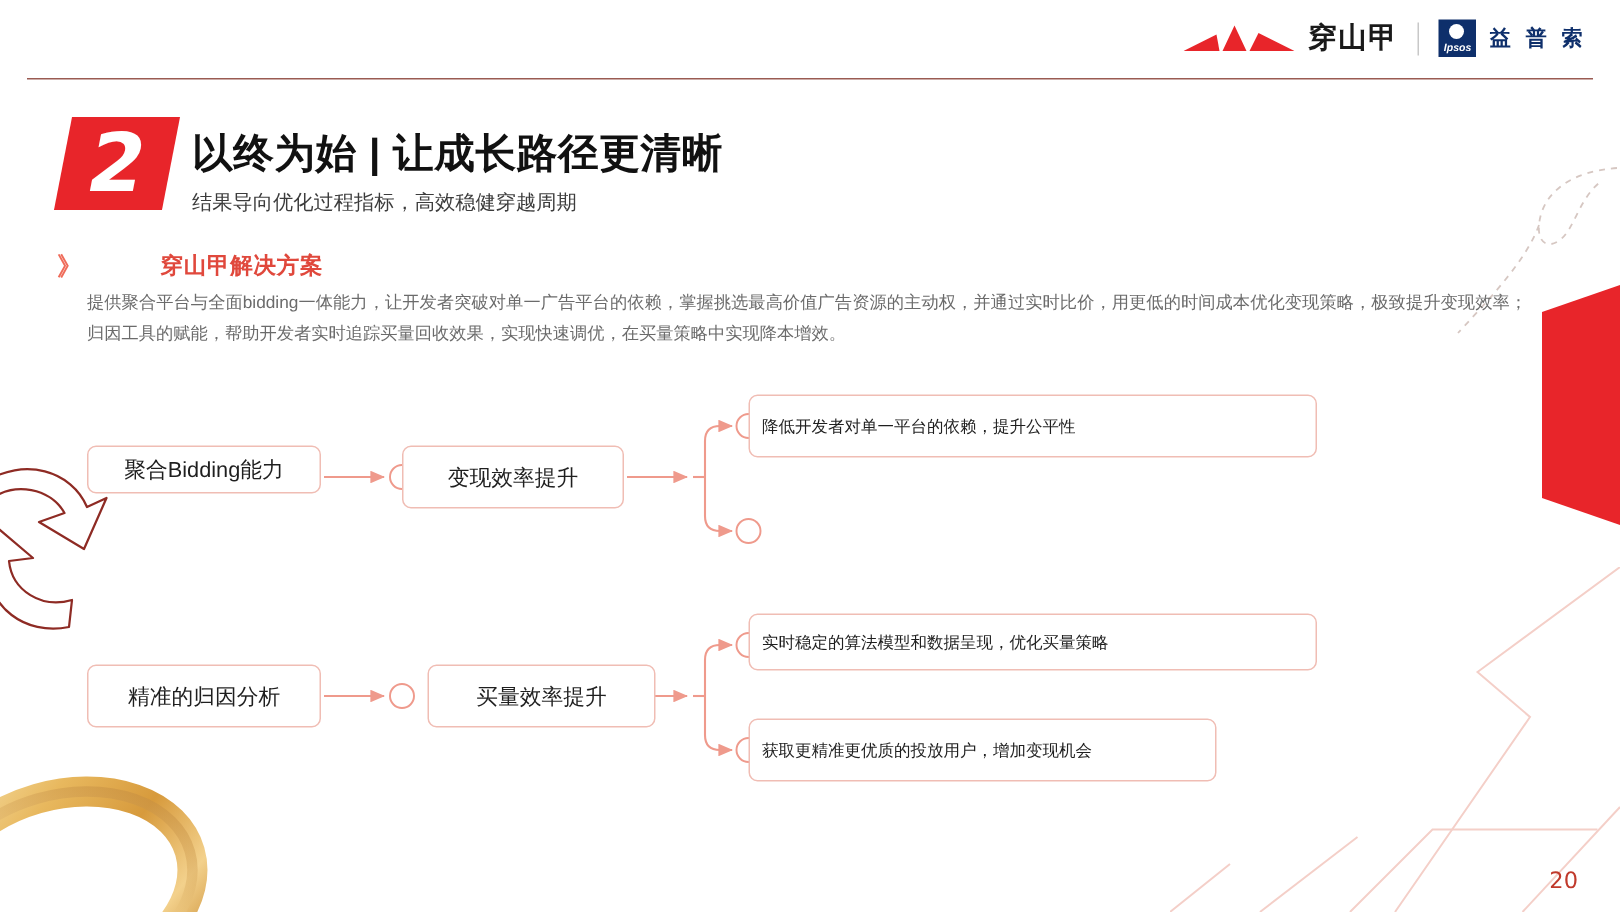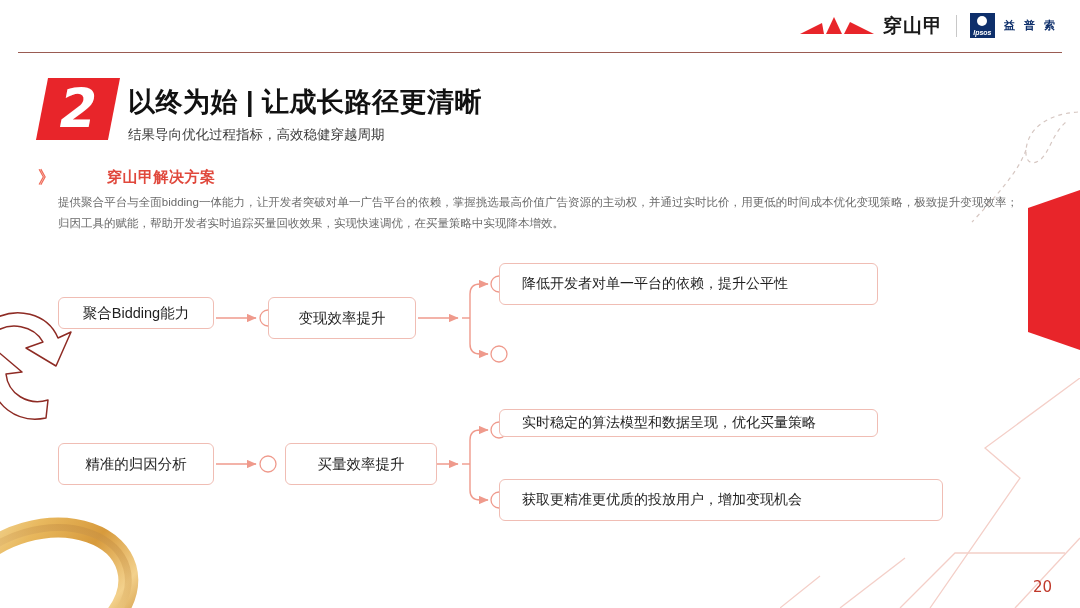--- a/index.html
+++ b/index.html
@@ -49,21 +49,21 @@
   }
   #ipsos-badge .ips-dot {
     position: absolute; top: 3px; left: 7px;
     width: 10px; height: 10px; border-radius: 50%; background: #ffffff;
   }
   #ipsos-badge .ips-word {
     position: relative; font-size: 7px; color: #ffffff;
     font-style: italic; font-weight: bold; margin-bottom: 2px;
   }
   #ipsos-name {
-    font-size: 11px; font-weight: bold; color: #0e2f6b; letter-spacing: 3px;
+    font-size: 14px; font-weight: bold; color: #0e2f6b; letter-spacing: 3px;
   }
   #header-rule {
     position: absolute; left: 18px; right: 18px; top: 52px;
     height: 1px; background: #9a5b52;
   }
 
   
   #title-block { position: absolute; left: 42px; top: 78px; }
   #section-number-badge {
     position: absolute; left: 0; top: 0;
@@ -113,31 +113,31 @@
     border-radius: 6px;
     background: #ffffff;
     display: flex;
     align-items: center;
     color: #1f1f1f;
     font-size: 14.5px;
     white-space: nowrap;
   }
   .node.src     { justify-content: center; }
   .node.mid     { justify-content: center; }
-  .node.outcome { justify-content: flex-start; padding-left: 22px; font-size: 14px; }
+  .node.outcome { justify-content: flex-start; padding-left: 8px; font-size: 11px; }
 
   #node-aggregate-bidding { left: 58px;  top: 47px;  width: 156px; height: 32px; }
   #node-monetize-eff      { left: 268px; top: 47px;  width: 148px; height: 42px; }
   #node-precise-attr      { left: 58px;  top: 193px; width: 156px; height: 42px; text-align: center; }
   #node-buy-eff           { left: 285px; top: 193px; width: 152px; height: 42px; }
 
   #node-outcome-1 { left: 499px; top: 13px;  width: 379px; height: 42px; }
   #node-outcome-2 { left: 499px; top: 83px;  width: 381px; height: 42px; }
-  #node-outcome-3 { left: 499px; top: 159px; width: 379px; height: 28px; }
-  #node-outcome-4 { left: 499px; top: 229px; width: 444px; height: 42px; }
+  #node-outcome-3 { left: 499px; top: 159px; width: 379px; height: 38px; }
+  #node-outcome-4 { left: 499px; top: 229px; width: 312px; height: 42px; }
 
   
   #page-number {
     position: absolute; right: 28px; bottom: 12px;
     color: #c0392b; font-size: 15px;
     font-family: "DejaVu Sans", sans-serif;
   }
 </style>
 </head>
 <body>

